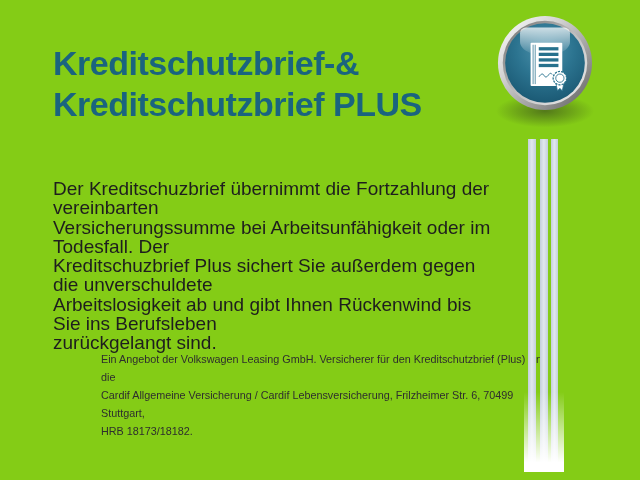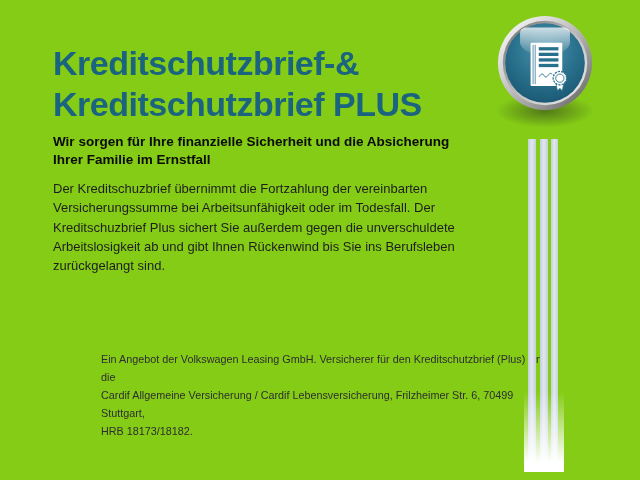--- a/index.html
+++ b/index.html
@@ -13,21 +13,21 @@
     left:53px;top:20px;width:470px;
     font-size:34px;font-weight:700;line-height:41px;letter-spacing:-0.5px;
     color:#1a647f;
   }
   .subtitle{
     left:53px;top:133px;width:440px;
     font-size:13.5px;font-weight:700;line-height:17.5px;color:#0a0a0a;
   }
   .bodytext{
     left:53px;top:179px;width:450px;
-    font-size:13px;font-weight:400;line-height:19.3px;color:#1e1e1e;
+    font-size:19px;font-weight:400;line-height:19.3px;color:#1e1e1e;
   }
   .cta{
     left:53px;top:288px;width:460px;
     font-size:21.5px;font-weight:700;line-height:30px;letter-spacing:-0.2px;
     color:#156079;
   }
   .legal{
     left:53px;top:350px;width:450px;
     font-size:10.8px;font-weight:400;line-height:18px;color:#2e2e2e;margin-left:48px;
   }
@@ -99,22 +99,20 @@
         <rect x="43.5" y="45.1" width="20.5" height="3.4" fill="#27718d"></rect>
         <rect x="43.5" y="50.9" width="20.5" height="3.4" fill="#27718d"></rect>
         <path d="M44,64 c2,-3.2 4,-3.2 5,-1 c1,2.2 3,2.2 5,-1 c1.2,-1.8 2.6,-1.6 3.2,-0.4" fill="none" stroke="#27718d" stroke-width="1" stroke-linecap="round"></path>
         <path d="M61,69.5 L63,79 L65.5,76.4 L68,79 L70,69.5 Z" fill="#ffffff" stroke="#27718d" stroke-width="0.8" stroke-linejoin="round"></path>
         <circle cx="65.5" cy="65.8" r="7" fill="#ffffff" stroke="#27718d" stroke-width="1.3" stroke-dasharray="2.3 1.1"></circle>
         <circle cx="65.5" cy="65.8" r="4.3" fill="#ffffff" stroke="#27718d" stroke-width="0.9"></circle>
       </g>
     </svg>
   </div>
 
-  <div class="abs subtitle lines">Wir sorgen für Ihre finanzielle Sicherheit und die Absicherung
-Ihrer Familie im Ernstfall</div>
 
   <div class="abs bodytext lines">Der Kreditschuzbrief übernimmt die Fortzahlung der vereinbarten
 Versicherungssumme bei Arbeitsunfähigkeit oder im Todesfall. Der
 Kreditschuzbrief Plus sichert Sie außerdem gegen die unverschuldete
 Arbeitslosigkeit ab und gibt Ihnen Rückenwind bis Sie ins Berufsleben
 zurückgelangt sind.</div>
 
 
   <div class="abs legal lines">Ein Angebot der Volkswagen Leasing GmbH. Versicherer für den Kreditschutzbrief (Plus) sind die
 Cardif Allgemeine Versicherung / Cardif Lebensversicherung, Frilzheimer Str. 6, 70499 Stuttgart,

